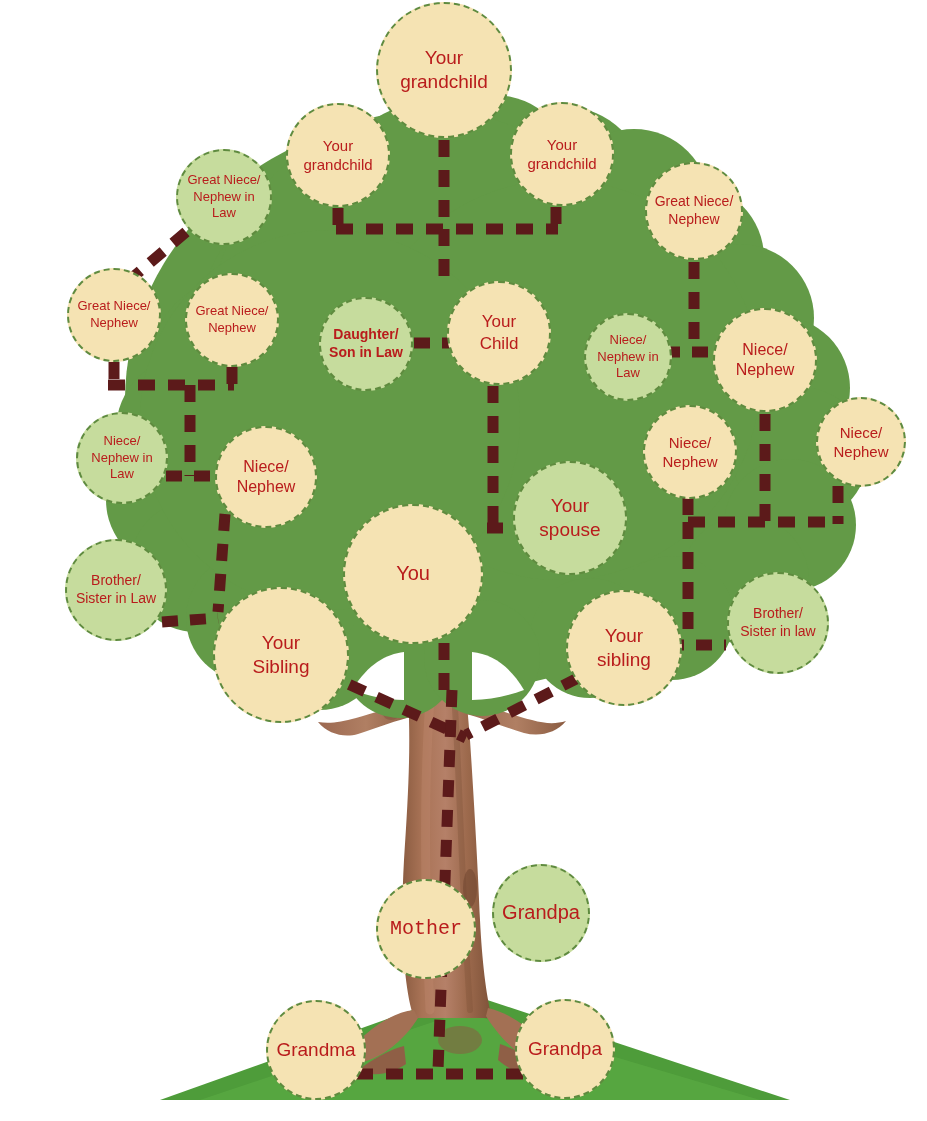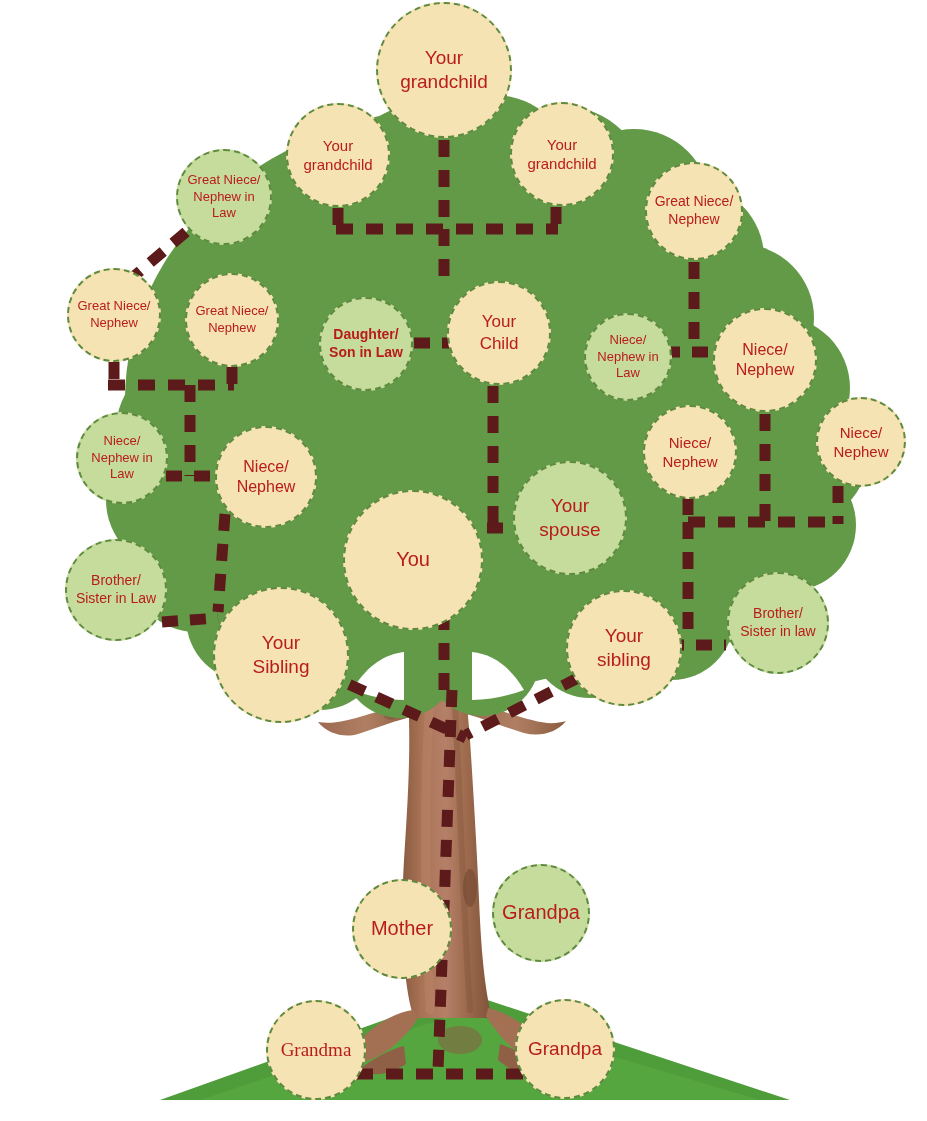--- a/index.html
+++ b/index.html
@@ -223,42 +223,42 @@
 Nephew</span>
       </div>
       <div class="node inlaw" style="left: 65px; top: 539px; width: 102px; height: 102px;">
         <span style="font-size: 14px;">Brother/
 Sister in Law</span>
       </div>
       <div class="node inlaw" style="left: 727px; top: 572px; width: 102px; height: 102px;">
         <span style="font-size: 14px;">Brother/
 Sister in law</span>
       </div>
-      <div class="node blood" style="left: 343px; top: 490px; width: 140px; height: 140px; justify-content: flex-end;">
+      <div class="node blood" style="left: 343px; top: 504px; width: 140px; height: 140px; justify-content: flex-end;">
         <span style="font-size: 20px;">You</span>
       </div>
       <div class="node inlaw" style="left: 513px; top: 461px; width: 114px; height: 114px;">
         <span style="font-size: 19px;">Your
 spouse</span>
       </div>
       <div class="node blood" style="left: 213px; top: 587px; width: 136px; height: 136px;">
         <span style="font-size: 19px;">Your
 Sibling</span>
       </div>
       <div class="node blood" style="left: 566px; top: 590px; width: 116px; height: 116px;">
         <span style="font-size: 19px;">Your
 sibling</span>
       </div>
-      <div class="node blood" style="left: 352px; top: 879px; width: 100px; height: 100px;">
+      <div class="node blood" style="left: 376px; top: 879px; width: 100px; height: 100px; font-family: Liberation Mono, monospace;">
         <span style="font-size: 20px;">Mother</span>
       </div>
       <div class="node inlaw" style="left: 492px; top: 864px; width: 98px; height: 98px;">
         <span style="font-size: 20px;">Grandpa</span>
       </div>
-      <div class="node blood" style="left: 266px; top: 1000px; width: 100px; height: 100px; font-family: Liberation Serif, serif;">
+      <div class="node blood" style="left: 266px; top: 1000px; width: 100px; height: 100px;">
         <span style="font-size: 19px;">Grandma</span>
       </div>
       <div class="node blood" style="left: 515px; top: 999px; width: 100px; height: 100px; justify-content: center;">
         <span style="font-size: 19px;">Grandpa</span>
       </div>
     </div>
 
 </div>
 
 </body></html>

